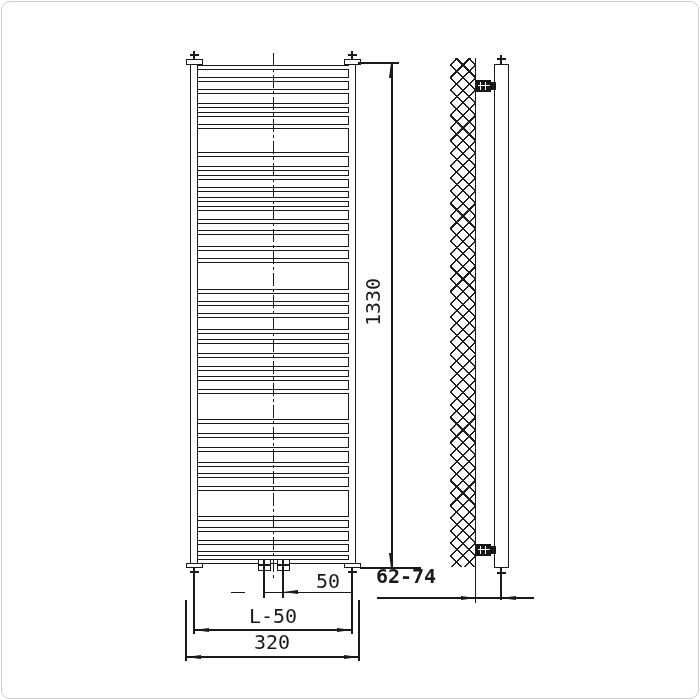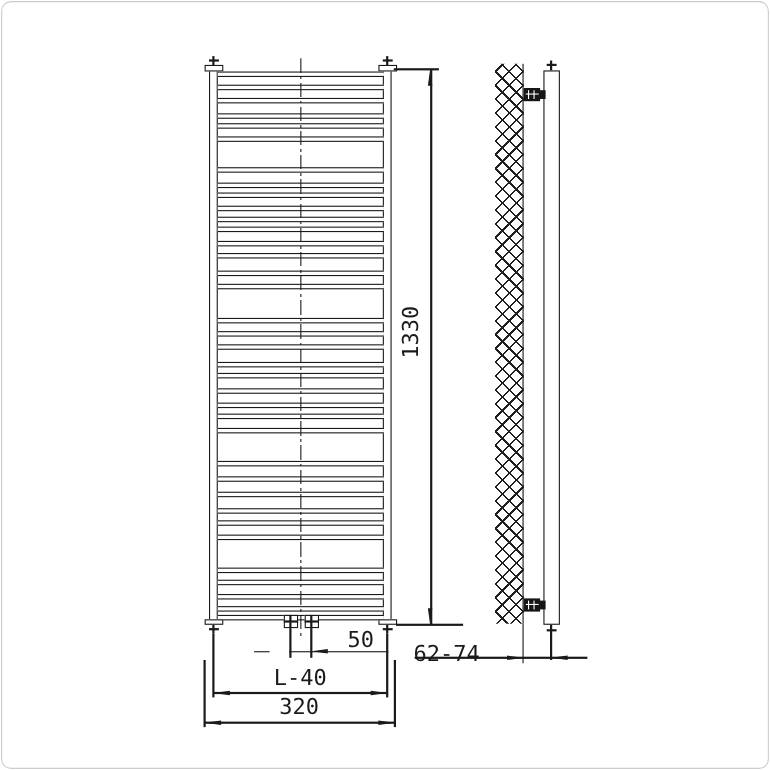--- a/index.html
+++ b/index.html
@@ -138,27 +138,27 @@
     <div class="h" style="left:231px;top:591.8px;width:14px;"></div>
     <div class="h" style="left:263.4px;top:591.8px;width:90px;"></div>
     <div class="arr apexleft" style="left:283px;top:590px;"></div>
     <div class="dim-label" style="left:328px;top:581px;">50</div>
 
     <div class="v" style="left:193.2px;top:576px;height:58px;"></div>
     <div class="v" style="left:351.2px;top:576px;height:58px;"></div>
     <div class="h" style="left:194px;top:629.3px;width:158px;"></div>
     <div class="arr apexleft" style="left:194px;top:627.5px;"></div>
     <div class="arr apexright" style="left:337px;top:627.5px;"></div>
-    <div class="dim-label" style="left:273px;top:616px;">L-40</div>
+    <div class="dim-label" style="left:273px;top:616px;">L-50</div>
 
     <div class="v" style="left:185.3px;top:600px;height:61px;"></div>
     <div class="v" style="left:358.3px;top:600px;height:61px;"></div>
     <div class="h" style="left:186px;top:656.3px;width:173px;"></div>
     <div class="arr apexleft" style="left:186px;top:654.5px;"></div>
     <div class="arr apexright" style="left:344px;top:654.5px;"></div>
     <div class="dim-label" style="left:272px;top:642px;">320</div>
 
     <div class="h" style="left:377px;top:597.3px;width:157px;"></div>
     <div class="arr apexright" style="left:461px;top:595.5px;"></div>
     <div class="arr apexleft" style="left:501px;top:595.5px;"></div>
-    <div class="dim-label" style="left:406px;top:594px;">62-74</div>
+    <div class="dim-label" style="left:406px;top:576px;font-weight:bold;">62-74</div>
   </div>
 </div>
 
 </body></html>

